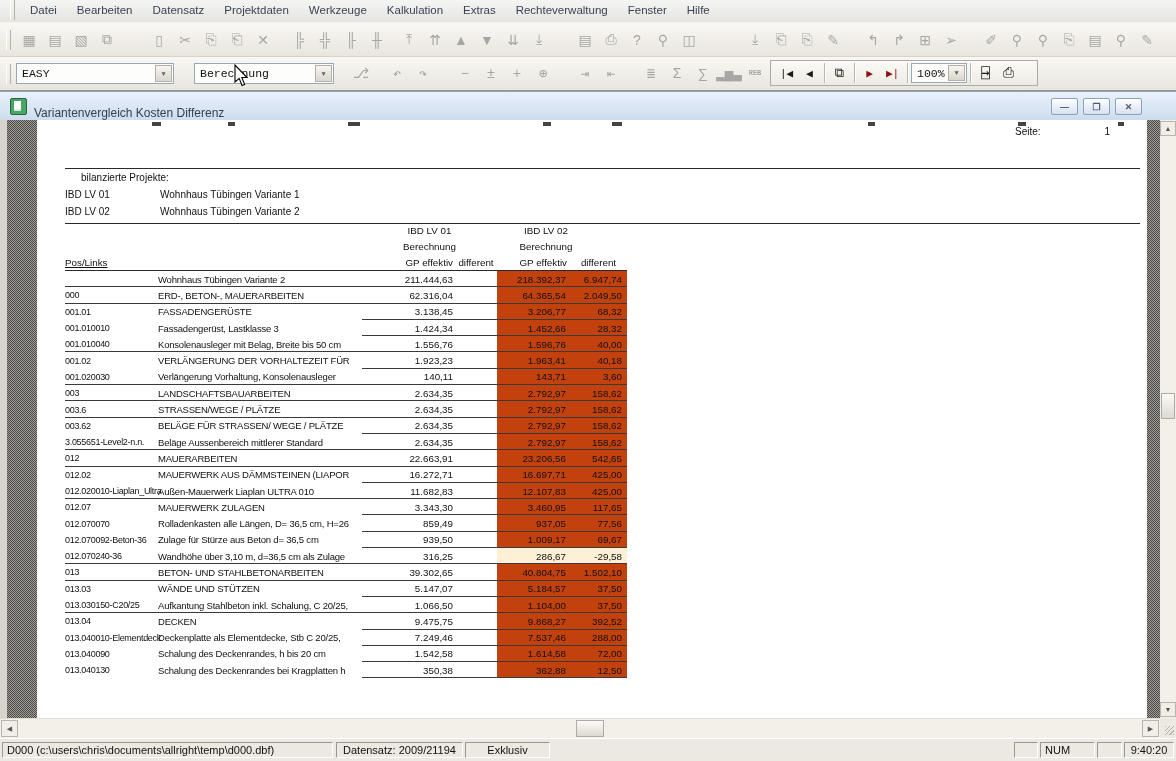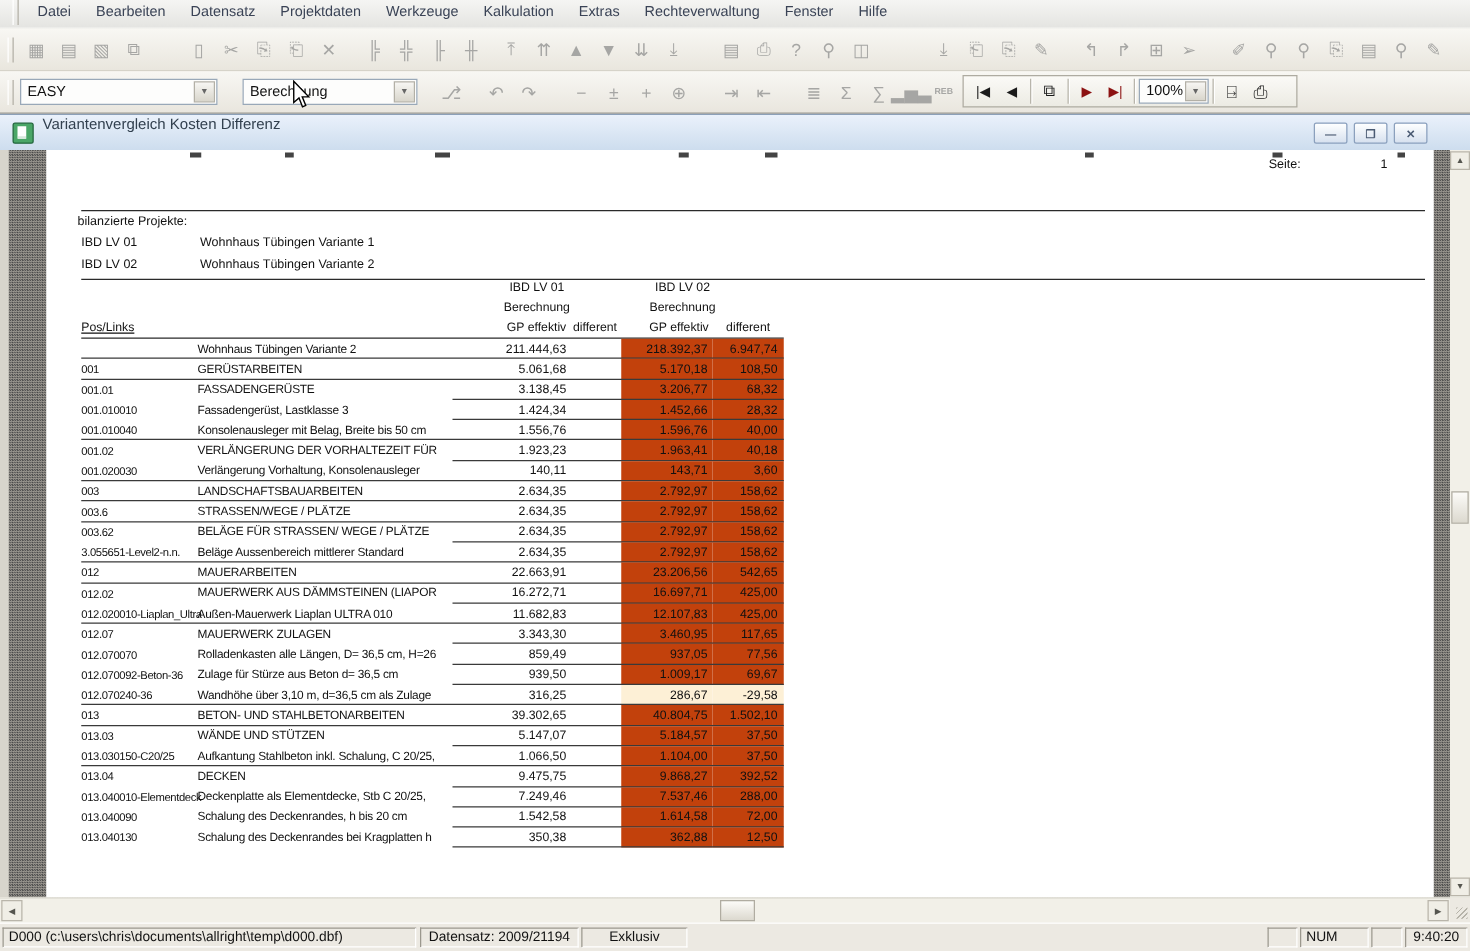--- a/index.html
+++ b/index.html
@@ -8,21 +8,21 @@
   
   .menubar{position:absolute;top:0;left:0;right:0;height:22px;
            background:linear-gradient(#f5f5f3,#e4e4e1);border-bottom:1px solid #98989203;
            box-shadow:0 1px 0 #a5a29a;display:flex;align-items:flex-start;padding-left:10px;}
   .menu-item{padding:3px 10px;font-size:11.5px;color:#3a4356;cursor:default;}
   .grip{width:3px;height:20px;border-left:1px solid #fff;border-right:1px solid #b3b0a6;margin-right:5px;}
   
   .tb{position:absolute;left:0;right:0;background:linear-gradient(#f8f7f3,#e9e6de);
       display:flex;align-items:center;}
   .tb1{top:23px;height:33px;border-bottom:1px solid #d6d3c9;padding-left:6px;}
-  .tb2{top:57px;height:33px;border-bottom:1px solid #9a978d;padding-left:6px;}
+  .tb2{top:57px;height:33px;border-bottom:1px solid #9a978d;padding-left:6px;font-family:Liberation Mono, monospace;}
   .tb-group{display:flex;align-items:center;}
   .tb-btn{width:26px;height:24px;display:flex;align-items:center;justify-content:center;
           font-size:14px;color:#a6a6a4;cursor:default;}
   .tb-small{font-size:7px;font-weight:bold;letter-spacing:0;line-height:7px;text-align:center;}
   
   .combo{height:21px;background:#fdfdfc;border:1px solid #99a8b8;position:relative;
          display:flex;align-items:center;font-size:11.5px;color:#111;padding-left:5px;box-sizing:border-box;}
   .combo .cbtn{position:absolute;right:1px;top:1px;bottom:1px;width:15px;
          background:linear-gradient(#f7f6f3,#d9d6cc);border:1px solid #b3b0a6;
          display:flex;align-items:center;justify-content:center;font-size:7px;color:#666;}
@@ -30,21 +30,21 @@
   .navpanel{position:absolute;left:770px;top:3px;height:26px;width:268px;border:1px solid #aeaba1;
             background:linear-gradient(#fbfaf7,#ecebe3);display:flex;align-items:center;padding:0 4px;box-sizing:border-box;}
   .nav-btn{width:23px;height:22px;display:flex;align-items:center;justify-content:center;
            font-size:11px;color:#1a1a1a;cursor:default;}
   .nav-red{color:#8c1212;}
   .nv-sep{width:1px;height:20px;background:#b8b5ab;box-shadow:1px 0 0 #fff;margin:0 3px;}
   .zoomcombo{width:56px;height:20px;}
   
   .childbar{position:absolute;top:91px;left:0;right:0;height:28px;
             background:linear-gradient(#eaf1fb,#cdddee);border-top:1px solid #8ca0b8;
-            border-bottom:1px solid #93a5ba;display:flex;align-items:flex-start;}
+            border-bottom:1px solid #93a5ba;display:flex;align-items:flex-end;}
   .docicon{position:absolute;left:10px;top:6px;width:15px;height:15px;background:#4aa667;
            border:1px solid #22663c;border-radius:2px;}
   .docicon:before{content:"";position:absolute;left:3px;top:2px;width:7px;height:10px;background:#fff;
            box-shadow:inset 0 -2px 0 #d8e8dd;}
   .childtitle{margin-left:34px;font-size:12px;color:#32404f;}
   .wbtns{position:absolute;right:34px;top:6px;display:flex;gap:5px;}
   .wbtn{width:25px;height:15px;border:1px solid #8ba0bd;border-radius:2px;
         background:linear-gradient(#feffff,#d7e1ef);font-size:9px;color:#4a5a72;
         display:flex;align-items:center;justify-content:center;font-weight:bold;}
   
@@ -247,21 +247,21 @@
     
     <span class="abs" style="left:1015px;top:6px;">Seite:</span>
     <span class="abs" style="left:1080px;top:6px;width:30px;text-align:right;">1</span>
 
     
     <div class="hline" style="left:65px;top:48px;width:1075px;"></div>
     <div class="hline" style="left:65px;top:103px;width:1075px;"></div>
     <div class="hline" style="left:65px;top:150px;width:562px;"></div>
 
     
-    <span class="abs" style="left:62px;top:52px;">bilanzierte Projekte:</span>
+    <span class="abs" style="left:81px;top:52px;">bilanzierte Projekte:</span>
     <span class="abs" style="left:65px;top:69px;">IBD LV 01</span>
     <span class="abs" style="left:160px;top:69px;">Wohnhaus Tübingen Variante 1</span>
     <span class="abs" style="left:65px;top:86px;">IBD LV 02</span>
     <span class="abs" style="left:160px;top:86px;">Wohnhaus Tübingen Variante 2</span>
 
     
     <div class="hdrgrid g4" style="top:105px;">
       <span></span>
         <span></span>
       <span class="tc">IBD LV 01</span>
@@ -286,26 +286,26 @@
         <div class="trow">
           <span class="c cpos"></span>
           <span class="c cdesc">Wohnhaus Tübingen Variante 2</span>
           <span class="c cnum gp1">211.444,63</span>
           <span class="c cnum"></span>
           <span class="c cnum gp2 hl">218.392,37</span>
           <span class="c cnum d2 hl">6.947,74</span>
           <div class="sep full"></div>
         </div>
         <div class="trow">
-          <span class="c cpos">001</span>
-          <span class="c cdesc">GERÜSTARBEITEN</span>
-          <span class="c cnum gp1">5.061,68</span>
-          <span class="c cnum"></span>
-          <span class="c cnum gp2 hl">5.170,18</span>
-          <span class="c cnum d2 hl">108,50</span>
+          <span class="c cpos">000</span>
+          <span class="c cdesc">ERD-, BETON-, MAUERARBEITEN</span>
+          <span class="c cnum gp1">62.316,04</span>
+          <span class="c cnum"></span>
+          <span class="c cnum gp2 hl">64.365,54</span>
+          <span class="c cnum d2 hl">2.049,50</span>
           <div class="sep full"></div>
         </div>
         <div class="trow">
           <span class="c cpos">001.01</span>
           <span class="c cdesc">FASSADENGERÜSTE</span>
           <span class="c cnum gp1">3.138,45</span>
           <span class="c cnum"></span>
           <span class="c cnum gp2 hl">3.206,77</span>
           <span class="c cnum d2 hl">68,32</span>
           <div class="sep num"></div>

